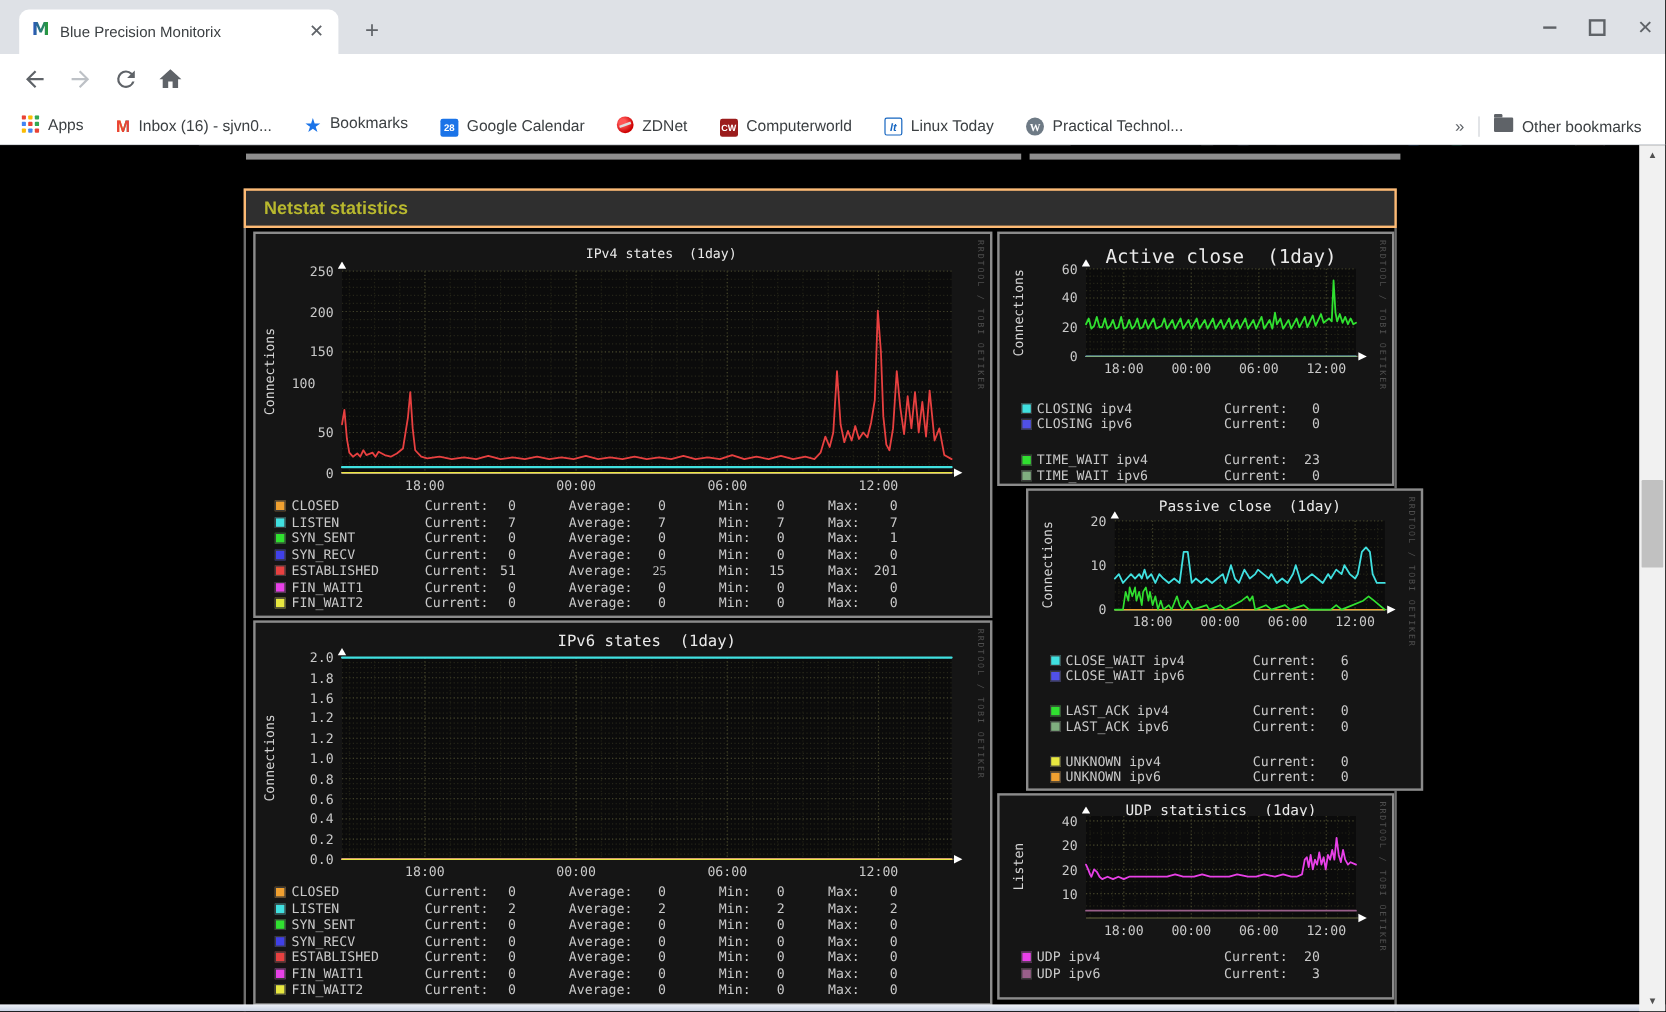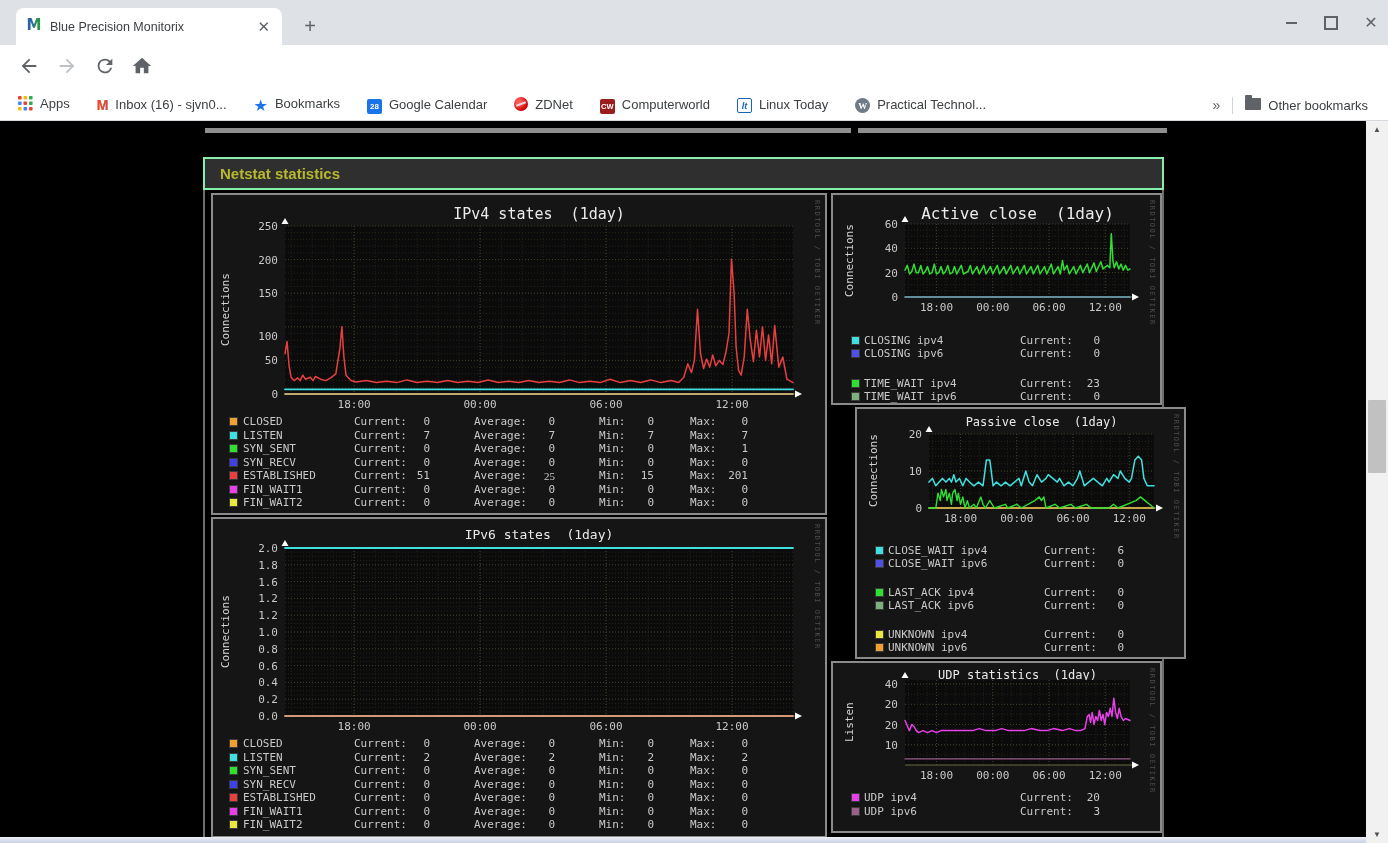--- a/index.html
+++ b/index.html
@@ -25,21 +25,21 @@
   .bookmarksbar{position:absolute;left:0;top:90px;width:1388px;height:31px;background:#fff;border-bottom:1px solid #d5d8dc;display:flex;align-items:center;padding-left:18px;box-sizing:border-box;gap:27px;}
   .bmitem{display:flex;gap:7px;font-size:13px;color:#3c4043;white-space:nowrap;}
   .bmright{margin-left:auto;display:flex;align-items:center;gap:12px;padding-right:20px;}
   .chev{color:#5f6368;font-size:14px;}
   .vdiv{width:1px;height:17px;background:#d0d3d7;}
   .folder{width:16px;height:12px;background:#5f6368;border-radius:1px;position:relative;}
   .folder:before{content:"";position:absolute;top:-3px;left:0;width:7px;height:3px;background:#5f6368;border-radius:1px 1px 0 0;}
   
   .pagearea{position:absolute;left:0;top:121px;width:1366px;height:722px;background:#000;}
   .remnant{position:absolute;height:5px;background:#8e8e8e;}
-  .section-header{position:absolute;left:203px;top:157px;width:961px;height:33px;background:#2f2f2f;border:2px solid #86efac;box-sizing:border-box;color:#b8b82e;font:bold 15px "Liberation Sans",sans-serif;line-height:29px;padding-left:15px;}
+  .section-header{position:absolute;left:203px;top:157px;width:961px;height:33px;background:#2f2f2f;border:2px solid #fdba74;box-sizing:border-box;color:#b8b82e;font:bold 15px "Liberation Sans",sans-serif;line-height:29px;padding-left:15px;}
   .section-body{position:absolute;left:203px;top:190px;width:961px;height:653px;border-left:2px solid #6e6e6e;border-right:2px solid #6e6e6e;box-sizing:border-box;}
   .gbox{position:absolute;background:#151515;border:2px solid #8b8b8b;box-sizing:border-box;overflow:hidden;}
   .gtitle{position:absolute;color:#eaeaea;font-family:"DejaVu Sans Mono",monospace;text-align:center;white-space:pre;}
   .wm{position:absolute;writing-mode:vertical-rl;font:7px "DejaVu Sans Mono",monospace;color:#4e4e4e;letter-spacing:1.5px;white-space:pre;}
   .gylab{position:absolute;writing-mode:vertical-rl;transform:rotate(180deg);color:#d4d4d4;font:11px "DejaVu Sans Mono",monospace;display:flex;align-items:center;justify-content:center;width:14px;}
   .ytick{position:absolute;width:50px;text-align:right;color:#c9c9c9;font:11px "DejaVu Sans Mono",monospace;}
   .xtick{position:absolute;width:50px;text-align:center;color:#c9c9c9;font:11px "DejaVu Sans Mono",monospace;}
   .plot{position:absolute;}
   .leg{position:absolute;color:#c9c9c9;font:11px "DejaVu Sans Mono",monospace;white-space:pre;line-height:12px;}
   .legv{text-align:right;}
@@ -233,26 +233,26 @@
 
   <div class="pagearea">
     <div class="remnant" style="left:205px;top:7px;width:646px;"></div>
     <div class="remnant" style="left:858px;top:7px;width:309px;"></div>
   </div>
 
   <div class="section-header">Netstat statistics</div>
   <div class="section-body"></div>
 
   <div class="gbox" style="left: 211px; top: 193px; width: 616px; height: 322px;">
-      <div class="gtitle" style="left: 176px; width: 300px; top: 10px; font-size: 15px;">IPv4 states  (1day)</div>
+      <div class="gtitle" style="left: 188px; width: 300px; top: 10px; font-size: 11px;">IPv4 states  (1day)</div>
       <div class="wm" style="left: 600px; top: 5px;">RRDTOOL / TOBI OETIKER</div>
       <div class="gylab" style="left: 5px; top: 31px; height: 168px;">Connections</div>
       <div class="ytick" style="left: 15px; top: 193px;">0</div>
       <div class="ytick" style="left: 15px; top: 159.4px;">50</div>
-      <div class="ytick" style="left: 15px; top: 135px;">100</div>
+      <div class="ytick" style="left: 15px; top: 118px; text-align: center;">100</div>
       <div class="ytick" style="left: 15px; top: 92.2px;">150</div>
       <div class="ytick" style="left: 15px; top: 58.6px;">200</div>
       <div class="ytick" style="left: 15px; top: 25px;">250</div>
       <div class="xtick" style="left: 116.088px; top: 203px;">18:00</div>
       <div class="xtick" style="left: 242.072px; top: 203px;">00:00</div>
       <div class="xtick" style="left: 368.056px; top: 203px;">06:00</div>
       <div class="xtick" style="left: 494.04px; top: 203px;">12:00</div>
       <svg class="plot" width="524" height="182" style="left: 66px; top: 23px;">
         <rect x="6" y="8" width="508" height="168" fill="#0b0b0b"></rect>
         <line x1="6" y1="169.28" x2="514" y2="169.28" stroke="#26261a" stroke-width="1" stroke-dasharray="1,2"></line>

